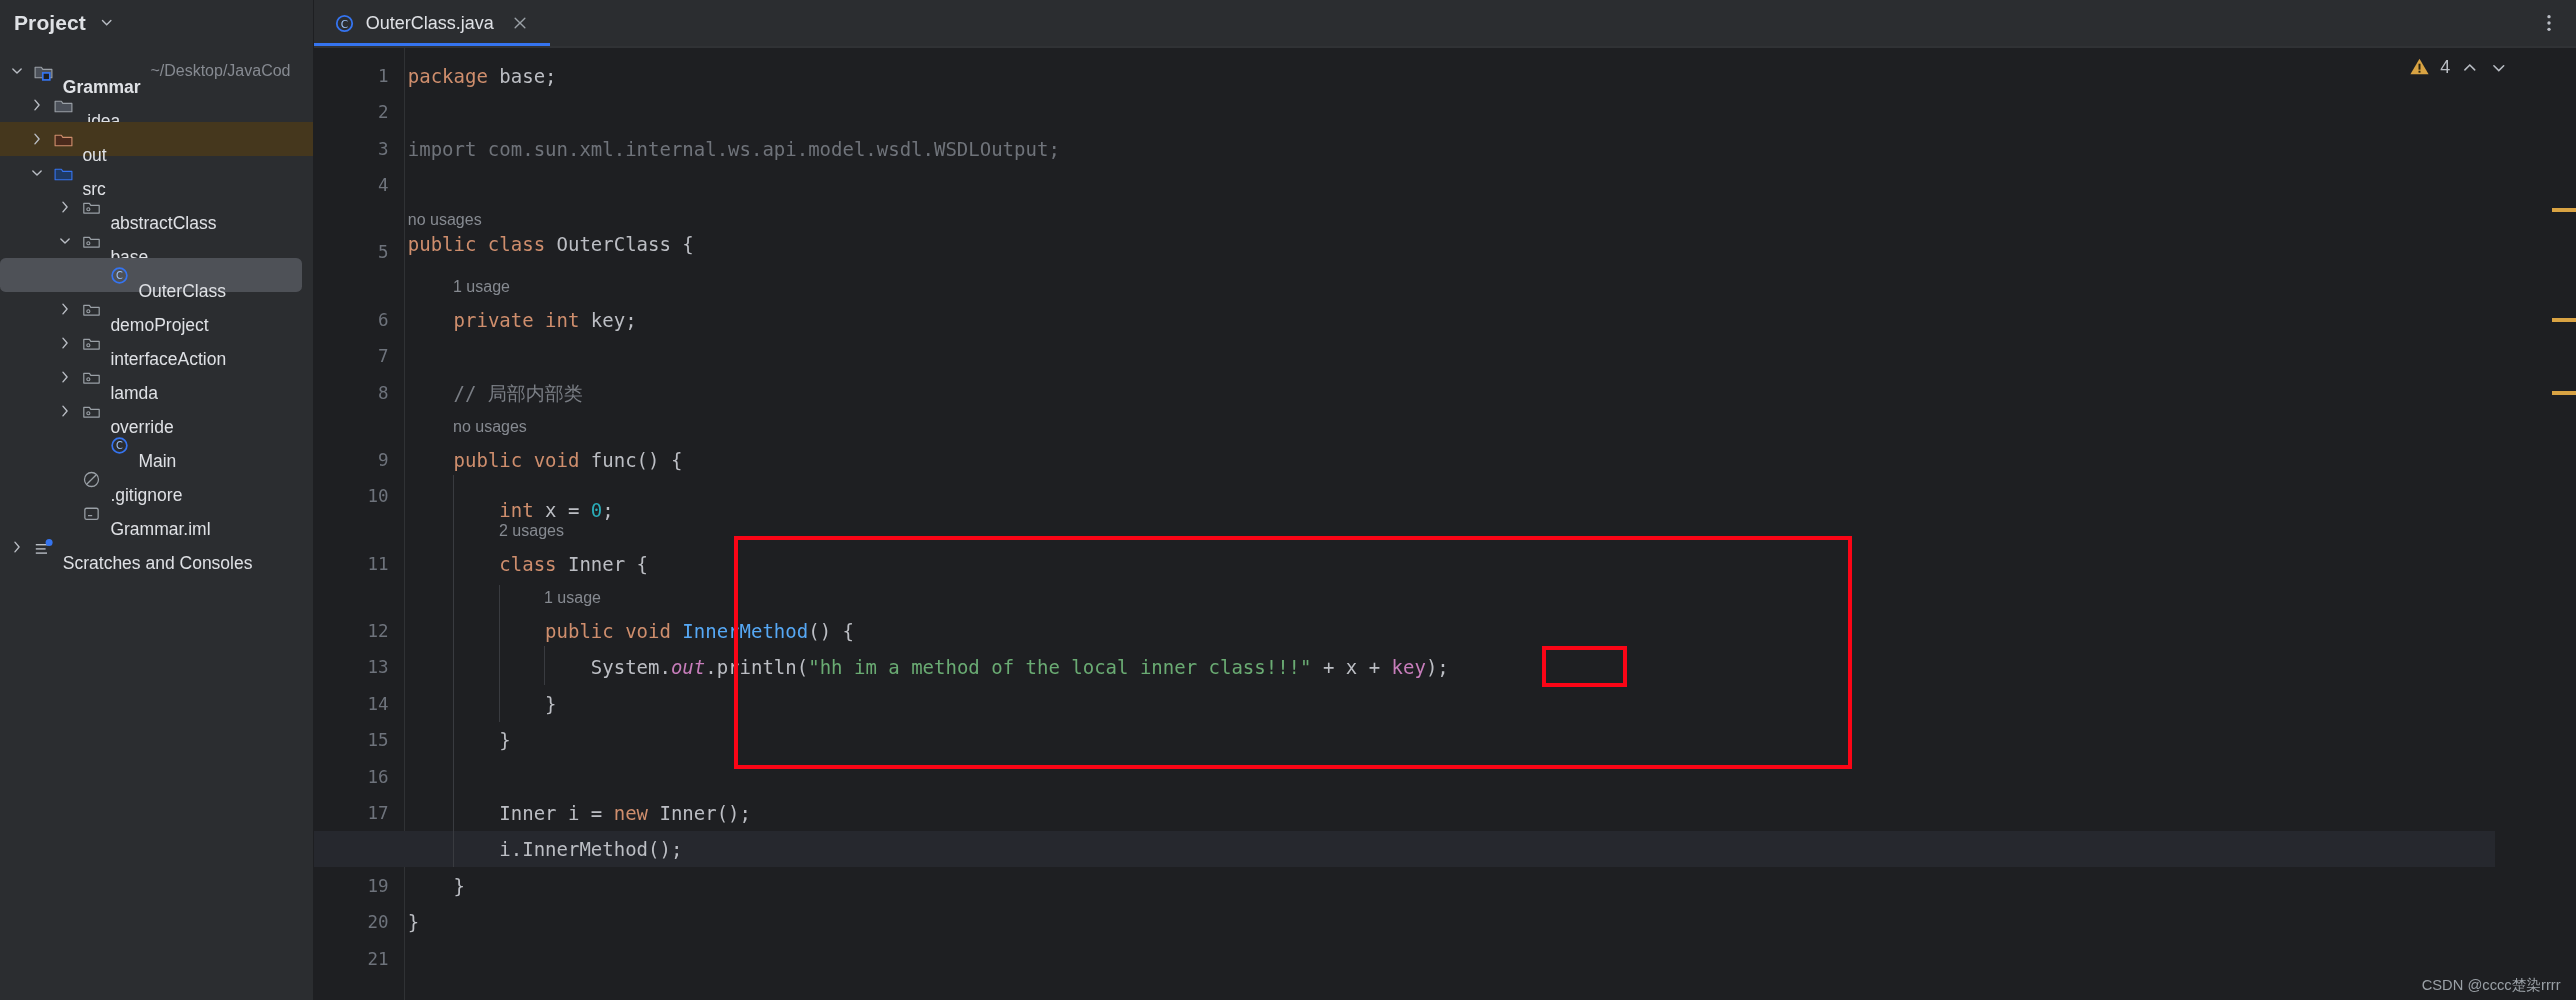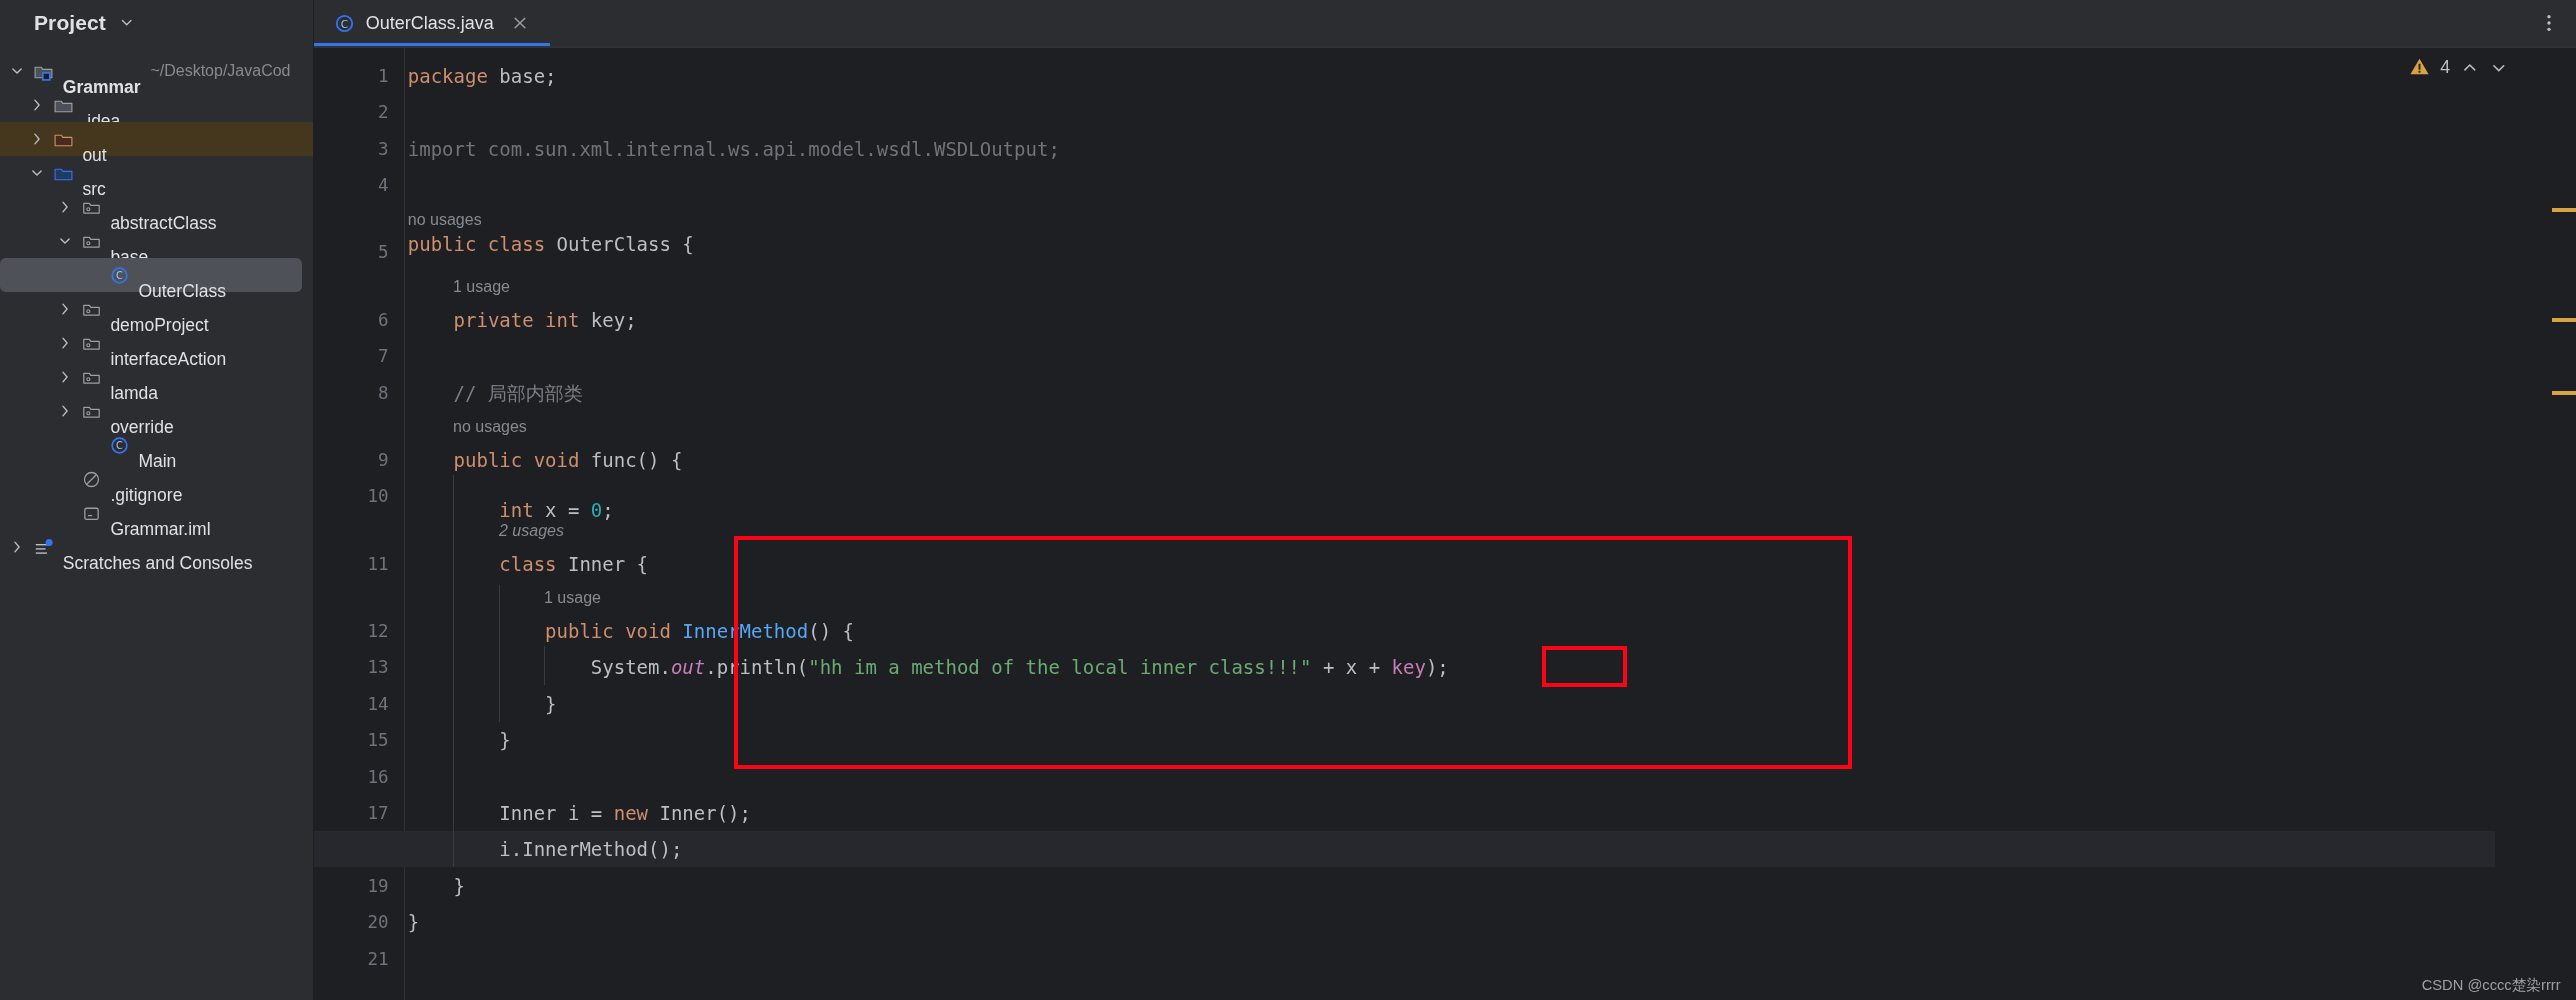--- a/index.html
+++ b/index.html
@@ -31,21 +31,21 @@
     background: #2b2d30;
     flex: 0 0 314px;
     position: relative;
     border-right: 1.4px solid #1e1f22;
     box-sizing: border-box;
   }
   .sidebar-header {
     height: 46px;
     display: flex;
     align-items: center;
-    padding-left: 34px;
+    padding-left: 14px;
     box-sizing: border-box;
   }
   .sidebar-title {
     font-size: 21px;
     font-weight: bold;
     color: #dfe1e5;
     letter-spacing: 0.1px;
   }
   .chev-small {
     margin-left: 12.6px;
@@ -600,21 +600,21 @@
             <div class="cl" style="top: 119px; left: 2.8px;"></div>
             <div class="hint" style="top: 156px; left: 2.8px;">no usages</div>
             <div class="cl" style="top: 178px; left: 2.8px;"><span class="kw">public class </span><span class="id">OuterClass {</span></div>
             <div class="hint" style="top: 223px; left: 48px;">1 usage</div>
             <div class="cl" style="top: 254px; left: 2.8px;"><span class="id">    </span><span class="kw">private int </span><span class="id">key;</span></div>
             <div class="cl" style="top: 290px; left: 2.8px;"></div>
             <div class="cl" style="top: 327px; left: 2.8px;"><span class="cmt">    // 局部内部类</span></div>
             <div class="hint" style="top: 363px; left: 48px;">no usages</div>
             <div class="cl" style="top: 394px; left: 2.8px;"><span class="id">    </span><span class="kw">public void </span><span class="id">func() {</span></div>
             <div class="cl" style="top: 444px; left: 2.8px; text-align: center;"><span class="id">        </span><span class="kw">int </span><span class="id">x = </span><span class="num">0</span><span class="id">;</span></div>
-            <div class="hint" style="top: 467px; left: 94px; font-style: italic;">2 usages</div>
+            <div class="hint" style="top: 467px; left: 94px;">2 usages</div>
             <div class="cl" style="top: 498px; left: 2.8px;"><span class="id">        </span><span class="kw">class </span><span class="id">Inner {</span></div>
             <div class="hint" style="top: 534px; left: 139px;">1 usage</div>
             <div class="cl" style="top: 565px; left: 2.8px;"><span class="id">            </span><span class="kw">public void </span><span class="mth">InnerMethod</span><span class="id">() {</span></div>
             <div class="cl" style="top: 601px; left: 2.8px;"><span class="id">                System.</span><span class="stat">out</span><span class="id">.println(</span><span class="str">"hh im a method of the local inner class!!!"</span><span class="id"> + x + </span><span class="fld">key</span><span class="id">);</span></div>
             <div class="cl" style="top: 638px; left: 2.8px;"><span class="id">            }</span></div>
             <div class="cl" style="top: 674px; left: 2.8px;"><span class="id">        }</span></div>
             <div class="cl" style="top: 711px; left: 2.8px;"></div>
             <div class="cl" style="top: 747px; left: 2.8px;"><span class="id">        </span><span class="id">Inner i = </span><span class="kw">new </span><span class="id">Inner();</span></div>
             <div class="caret-line" style="top: 783px; left: -91px; right: -329px;"></div>
             <div class="cl" style="top: 783px; left: 2.8px;"><span class="id">        i.InnerMethod();</span></div>

